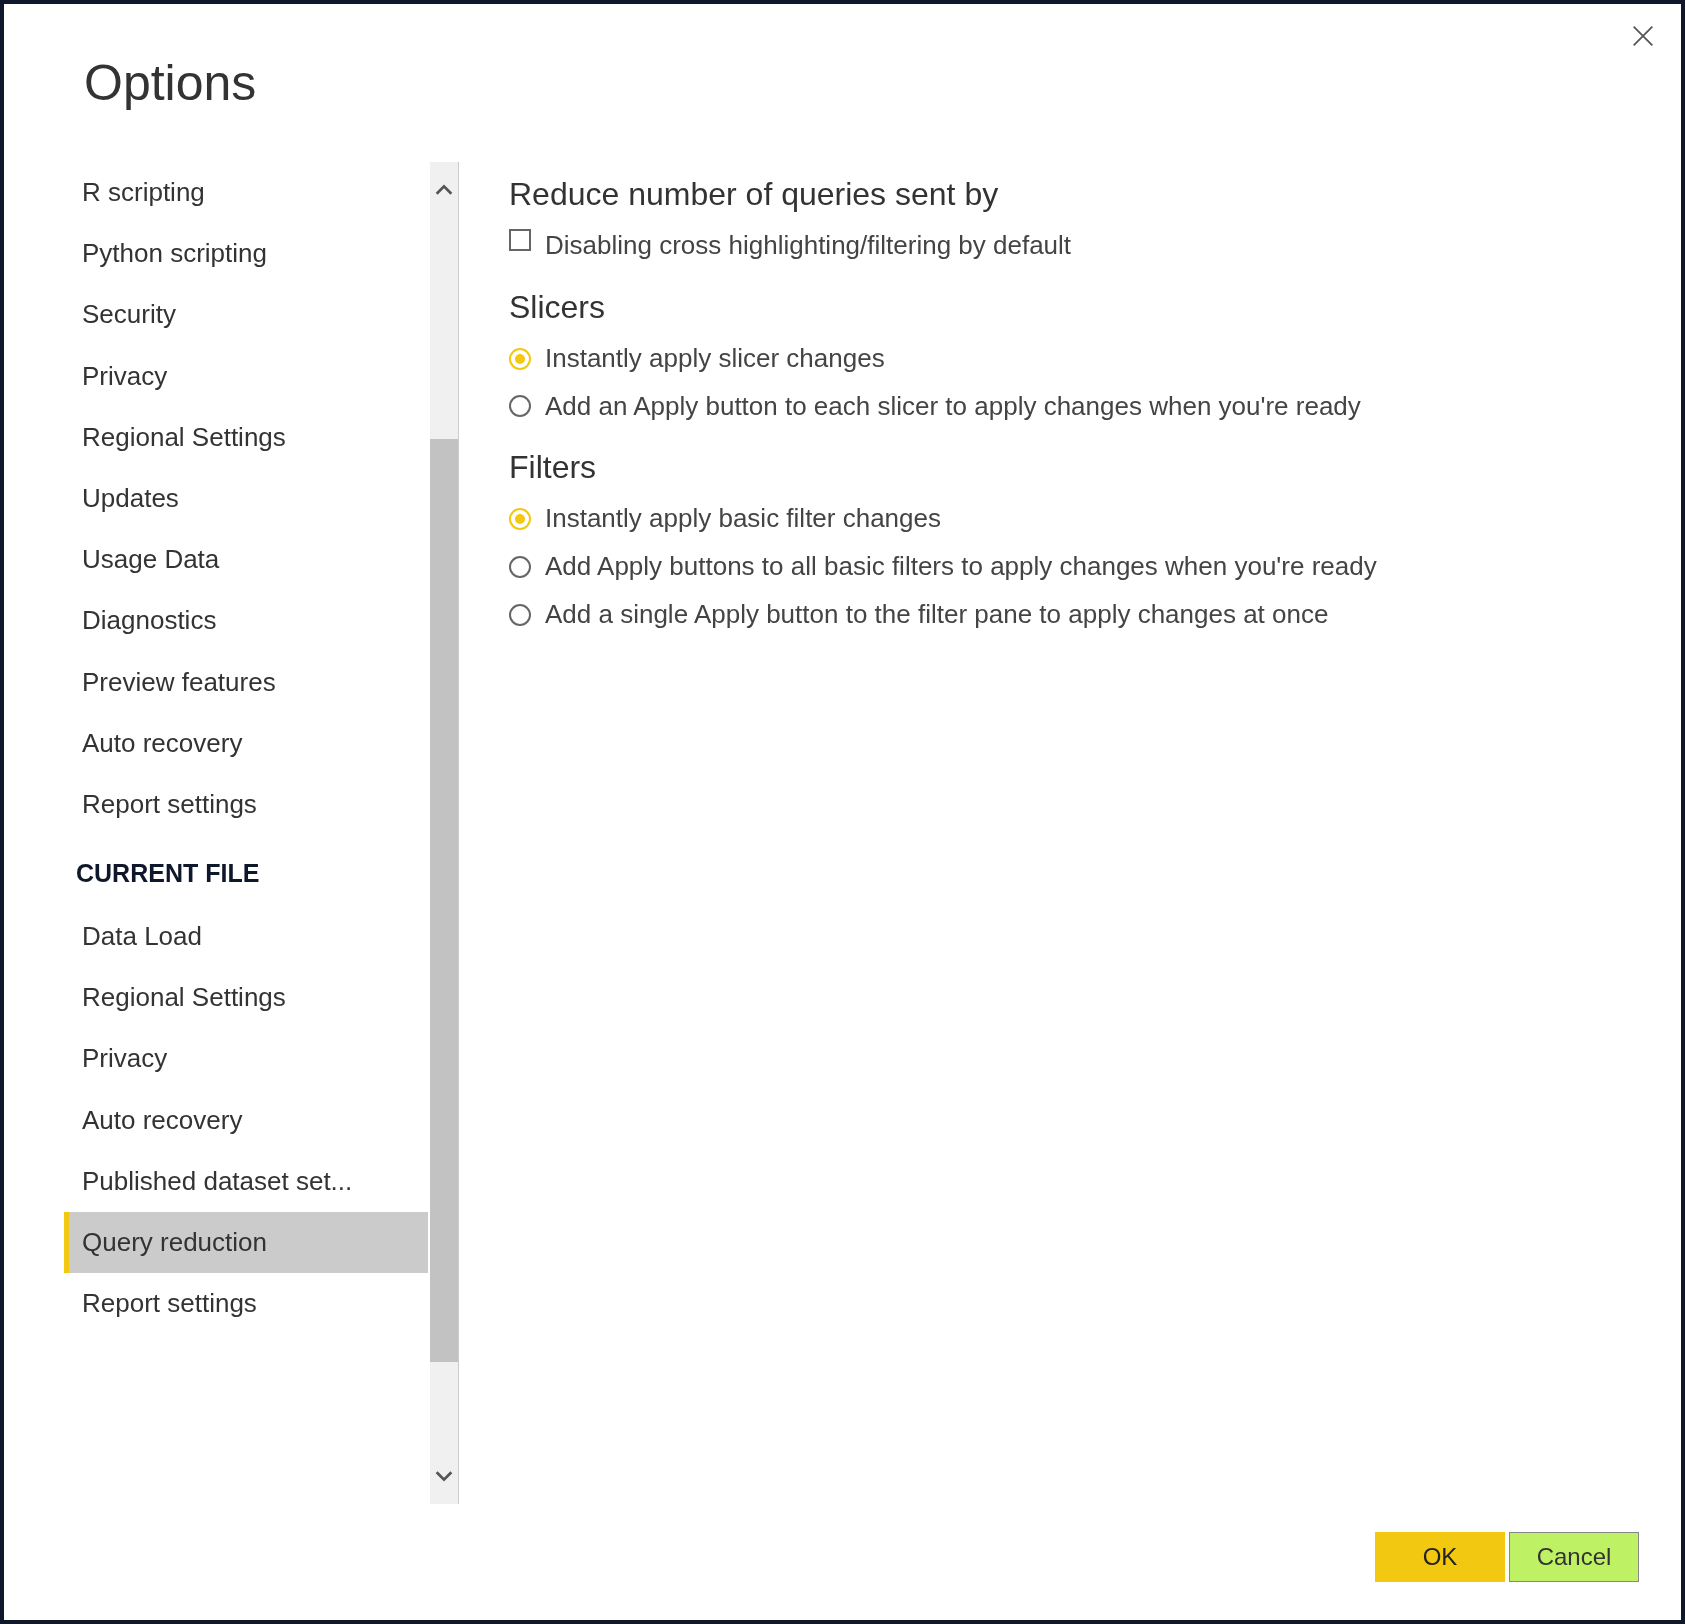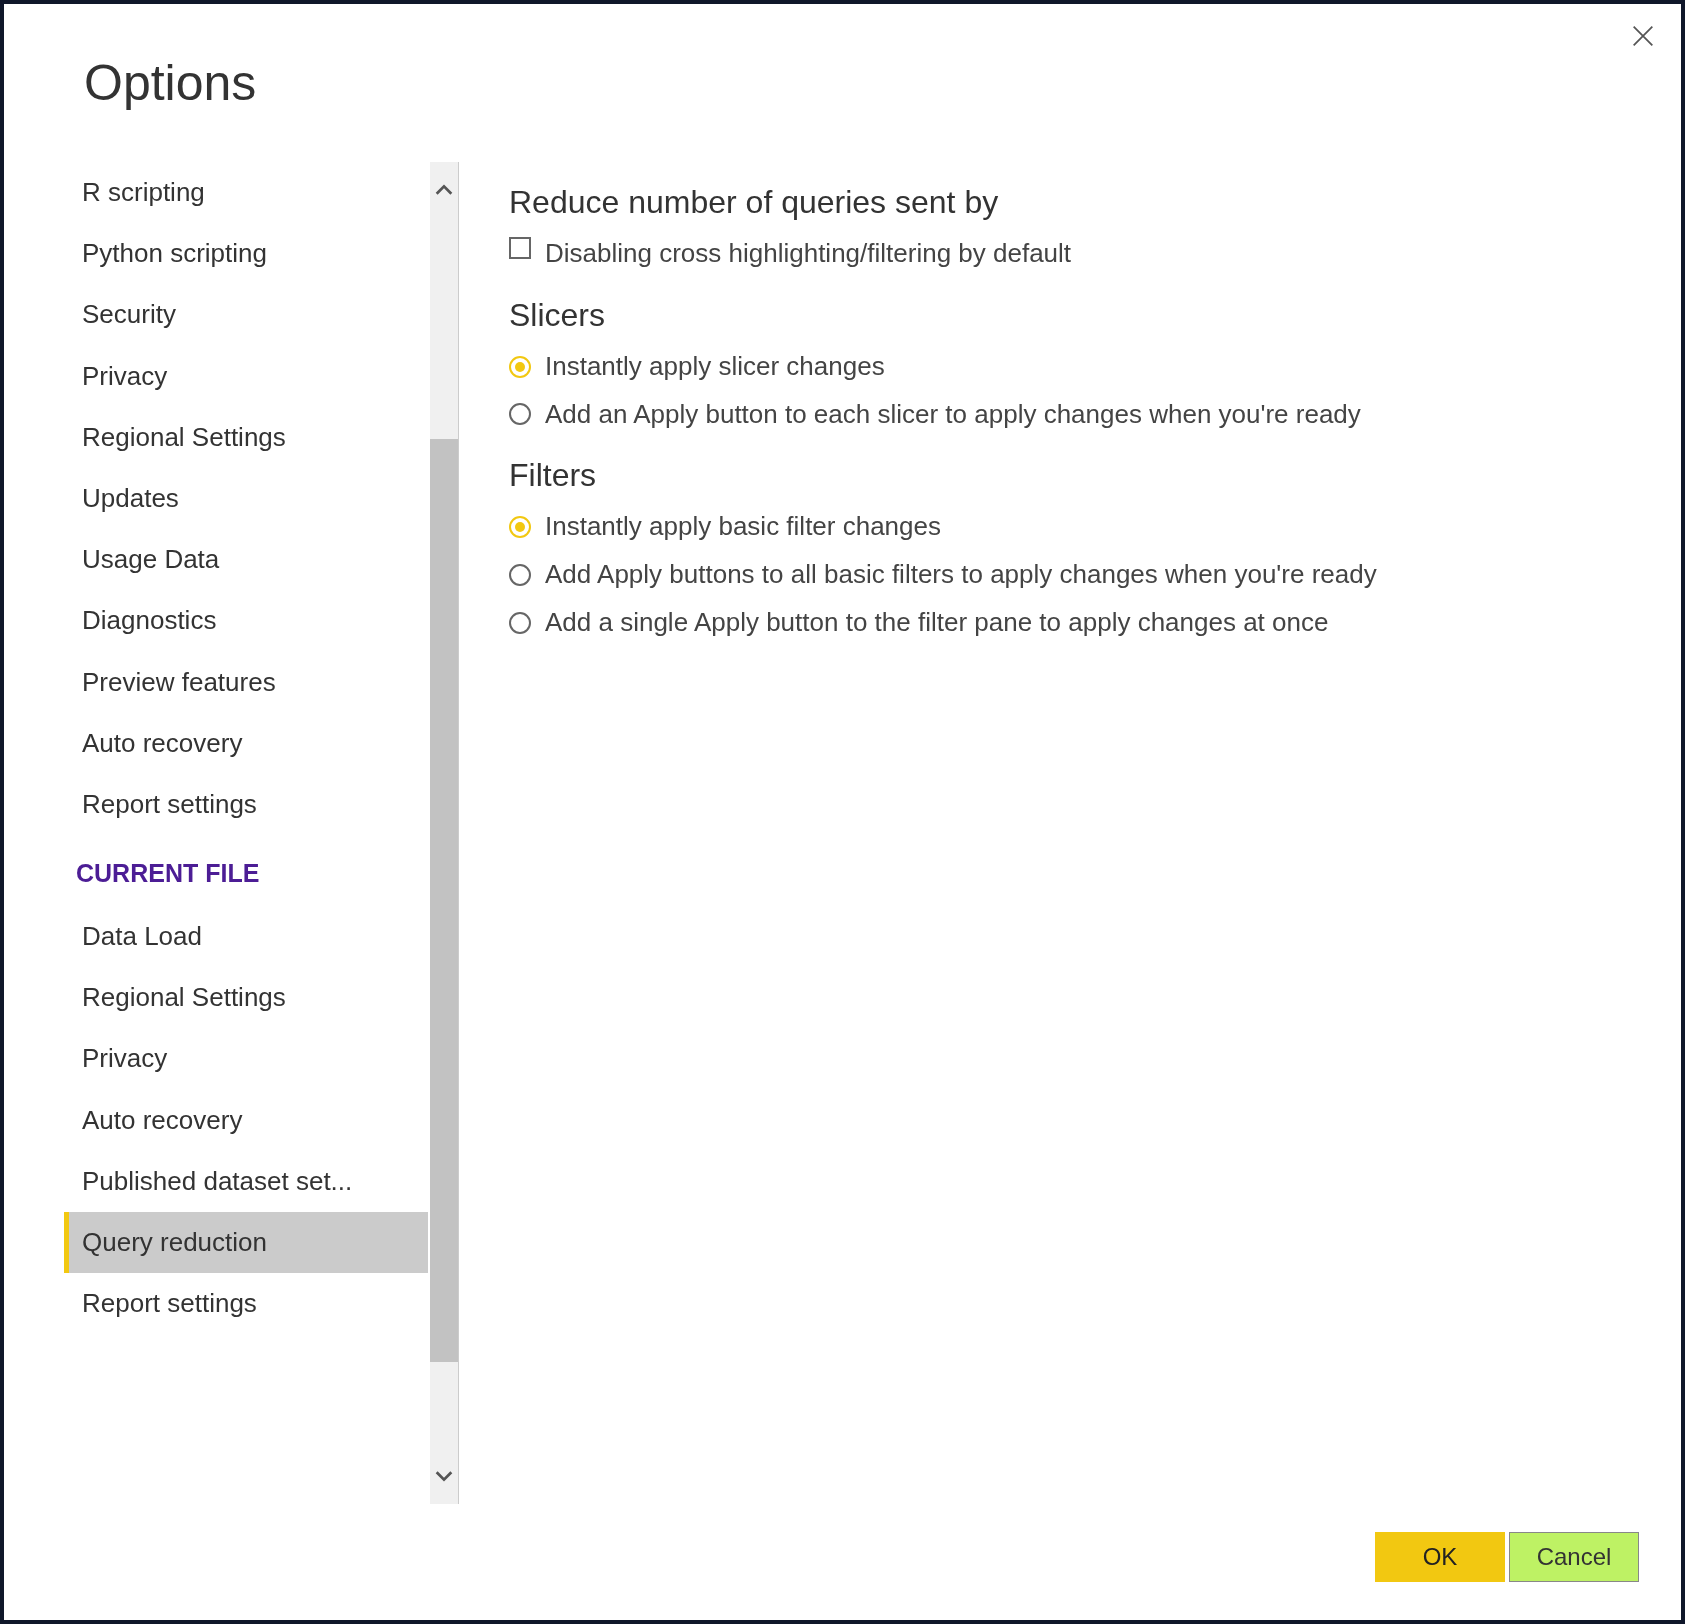--- a/index.html
+++ b/index.html
@@ -49,21 +49,21 @@
     }
     .sidebar {
       flex: 1;
       overflow: hidden;
       padding-right: 2px;
     }
     .sidebar-group-header {
       font-size: 25px;
       font-weight: 700;
       padding: 24px 14px 18px 12px;
-      color: #4c1d95;
+      color: #0f172a;
     }
     .nav-item {
       font-size: 26px;
       font-weight: 400;
       color: #333;
       padding: 15px 14px 15px 18px;
       cursor: pointer;
       white-space: nowrap;
       overflow: hidden;
       text-overflow: ellipsis;
@@ -99,21 +99,21 @@
       background: #c2c2c2;
     }
     .content {
       flex: 1;
       padding: 10px 20px 0 10px;
     }
     .section-title {
       font-size: 32px;
       font-weight: 400;
       color: #333;
-      margin-top: 12px;
+      margin-top: 4px;
       margin-bottom: 16px;
     }
     .section-title.sub { margin-top: 26px; }
     .check-row {
       display: flex;
       align-items: flex-start;
       gap: 14px;
       margin-bottom: 10px;
     }
     .checkbox {

